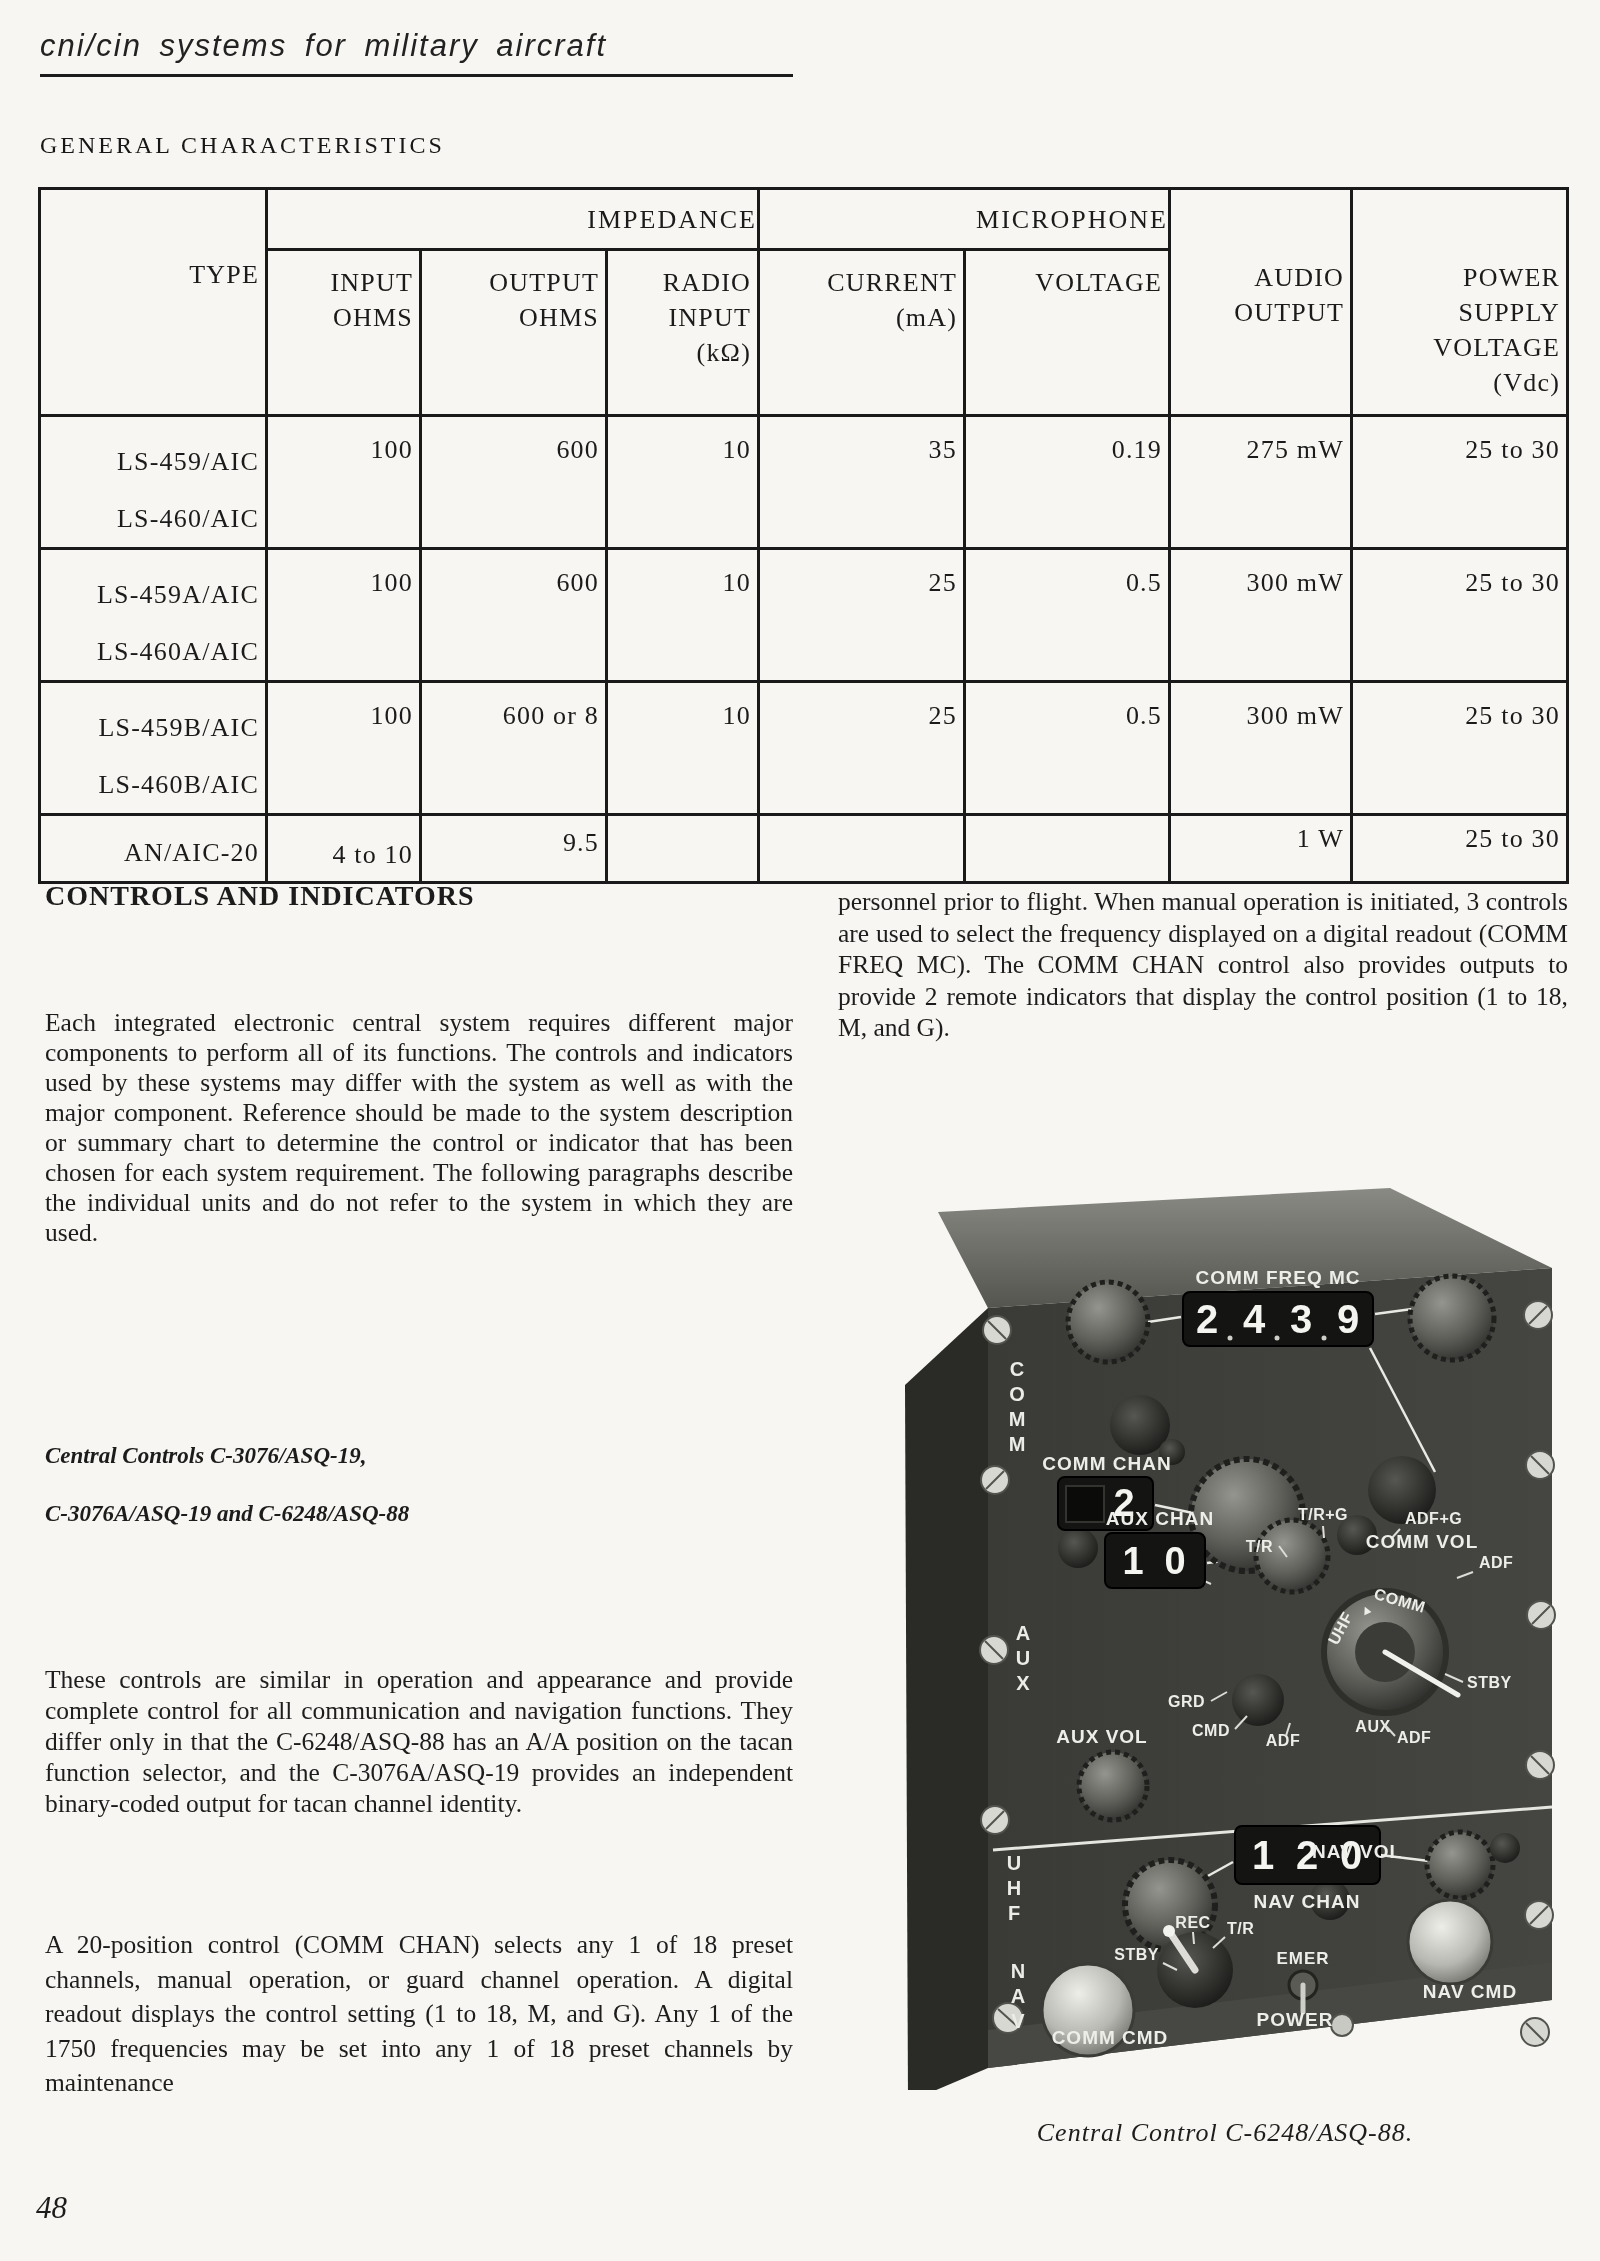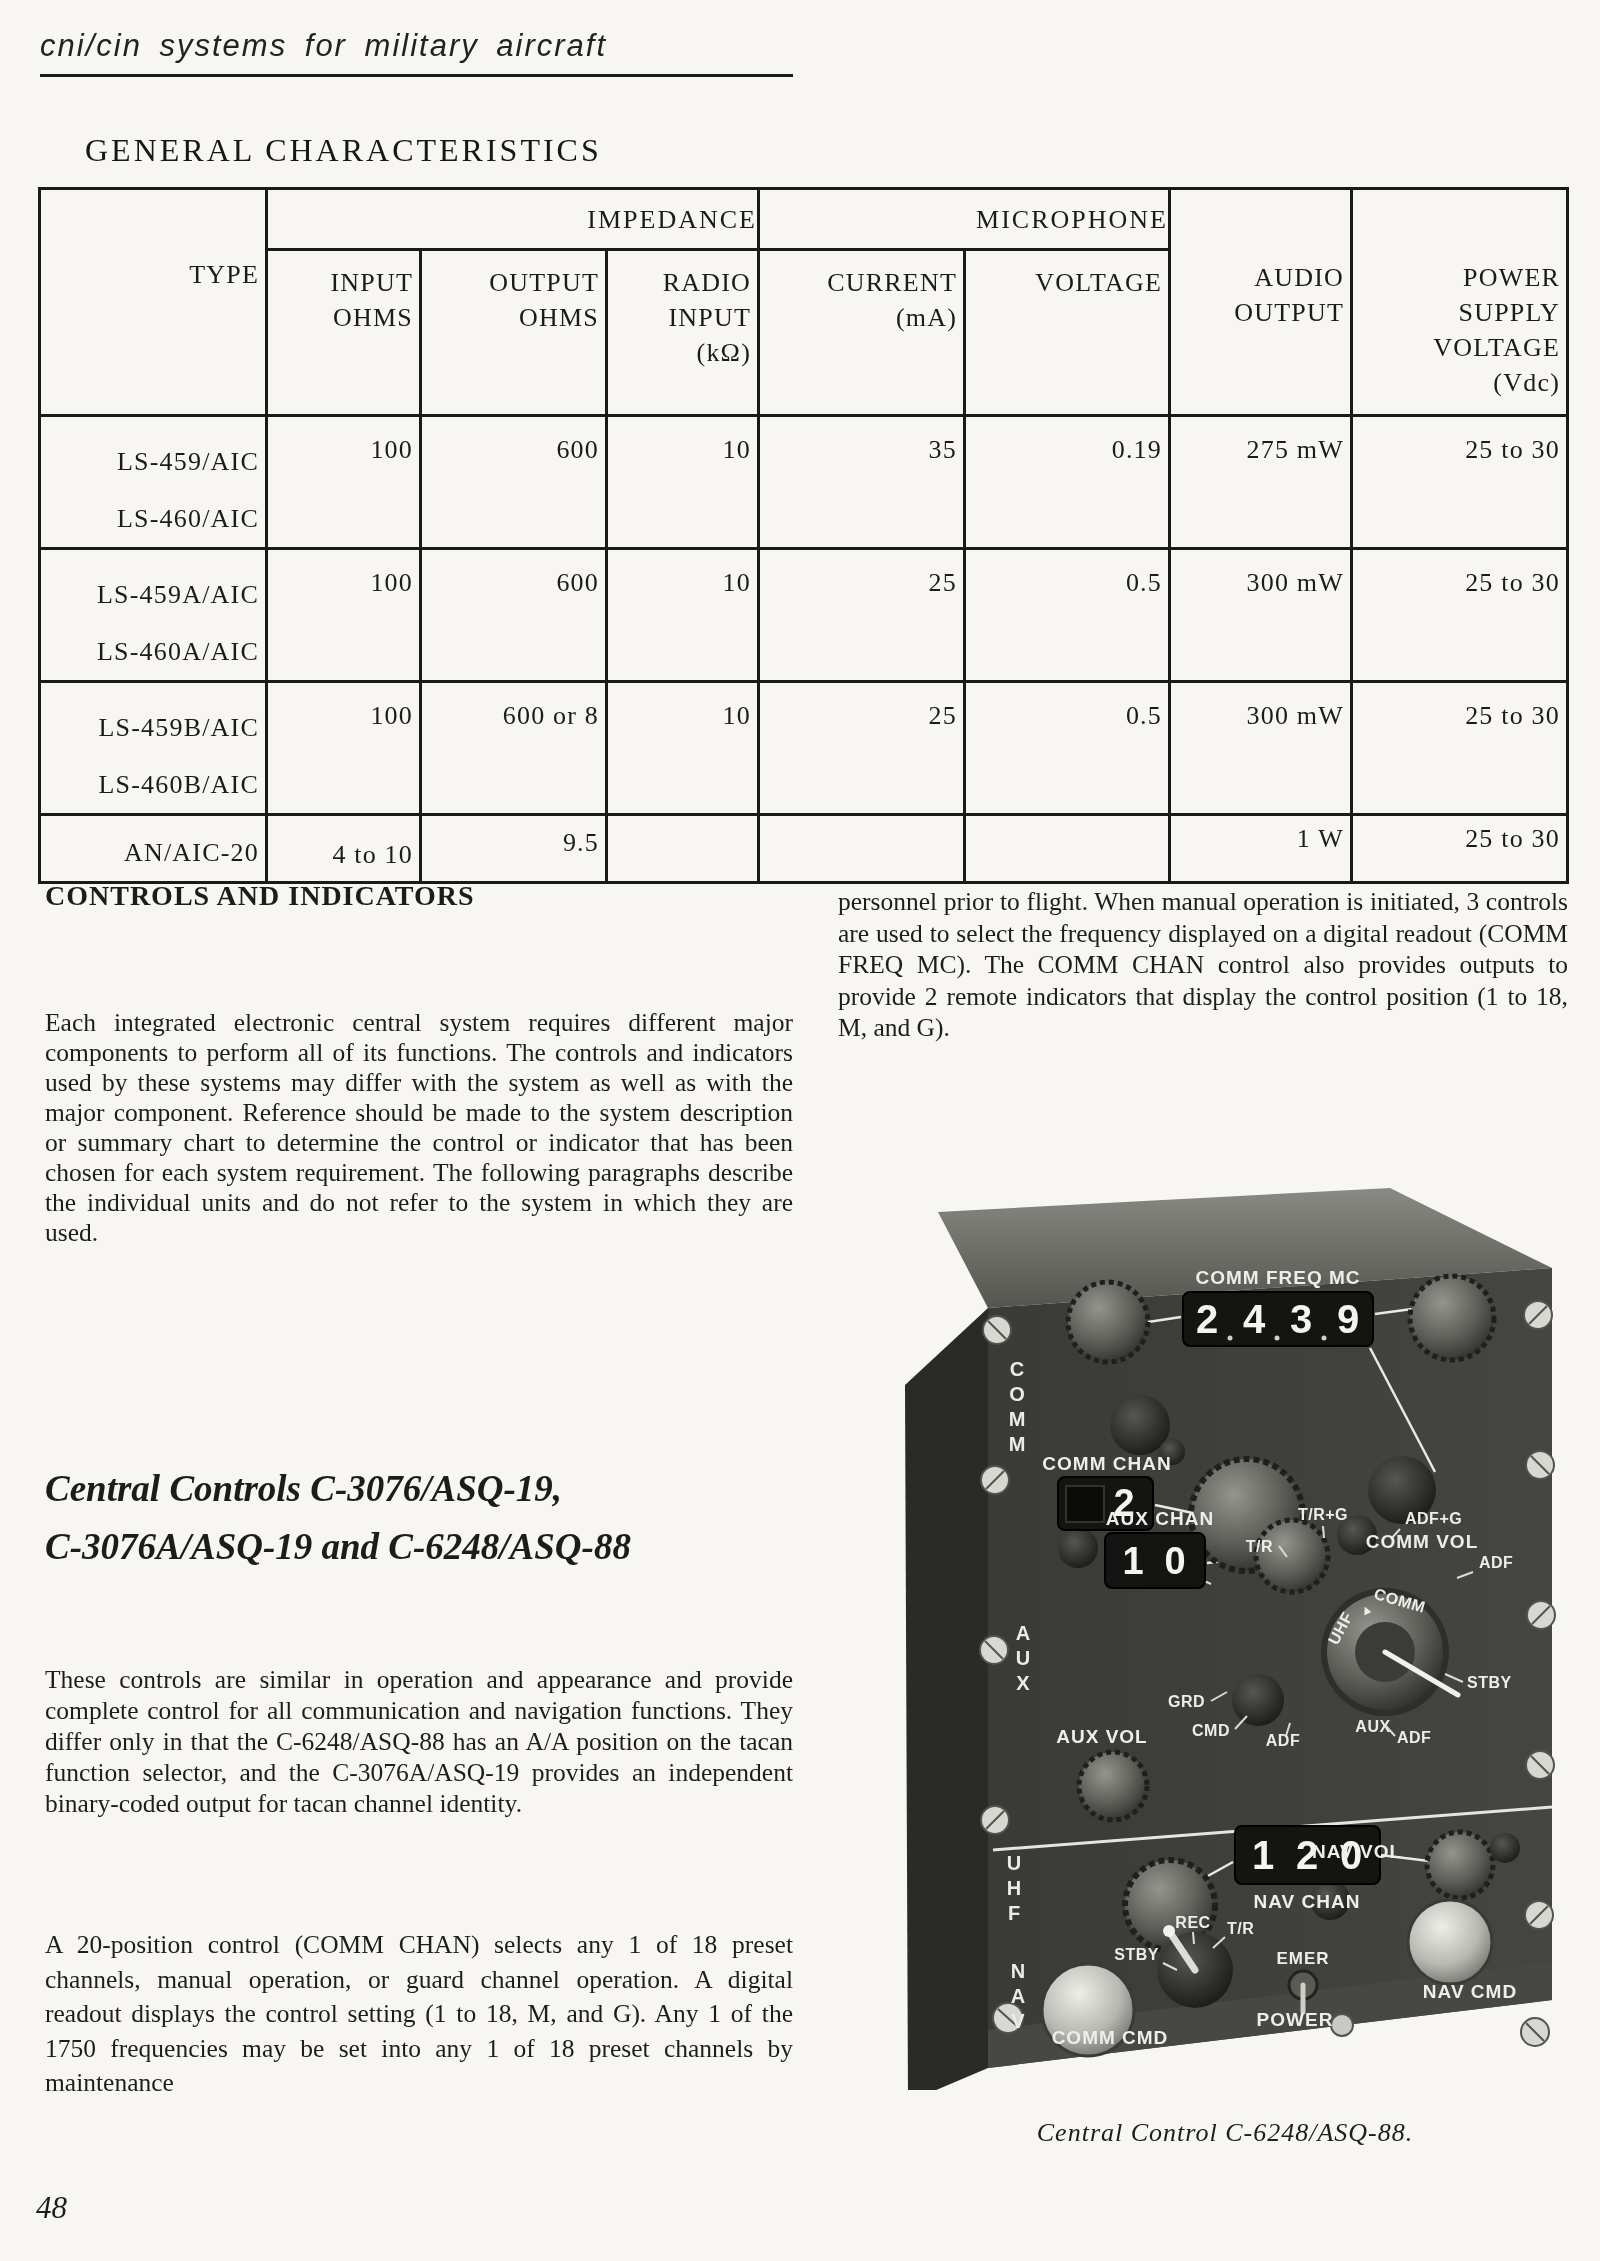--- a/index.html
+++ b/index.html
@@ -15,21 +15,21 @@
   
   #running-title{
     left:40px;top:28px;width:760px;
     font-family:"Liberation Sans", sans-serif;
     font-style:italic;font-size:31px;letter-spacing:2px;word-spacing:7px;
     color:#222;
   }
   #title-rule{left:40px;top:74px;width:753px;height:3px;background:#1b1b1b;}
 
   #gc-heading{
-    left:40px;top:132px;font-size:32px;letter-spacing:3px;color:#171717;margin-left:45px;
+    left:40px;top:132px;font-size:24px;letter-spacing:3px;color:#171717;
   }
 
   
   #gc-table{
     left:38px;top:187px;border-collapse:collapse;table-layout:fixed;
     font-size:26px;letter-spacing:1.2px;color:#1b1b1b;
   }
   #gc-table td,#gc-table th{
     border:3px solid #1a1a1a;font-weight:normal;text-align:right;
     vertical-align:top;padding:14px 6px 0 22px;overflow:hidden;
@@ -41,22 +41,22 @@
   #gc-table .hdr{line-height:35px;}
   #gc-table .typecell{line-height:57px;padding-top:16px;}
   #gc-table .datacell{padding-top:18px;}
   .r1{height:123px}.r2{height:121px}.r3{height:118px}.r4{height:53px}
 
   
   .body-col{font-size:25.5px;line-height:30px;text-align:justify;color:#1d1d1d;}
   #ci-heading{left:45px;top:880px;font-size:28px;font-weight:bold;letter-spacing:1px;}
   #para-1{left:45px;top:1008px;width:748px;}
   #subheading{
-    left:45px;top:1460px;width:748px;
-    font-size:37px;font-weight:bold;font-style:italic;line-height:58px;
+    left:45px;top:1427px;width:748px;
+    font-size:23px;font-weight:bold;font-style:italic;line-height:58px;
   }
   #para-2{left:45px;top:1664px;width:748px;line-height:31px;}
   #para-3{left:45px;top:1928px;width:748px;line-height:34.5px;}
   #para-right{left:838px;top:886px;width:730px;line-height:31.5px;}
 
   
   #figure{left:875px;top:1180px;width:700px;height:910px;}
   .vlabel{
     position:absolute;
     writing-mode:vertical-rl;text-orientation:upright;

